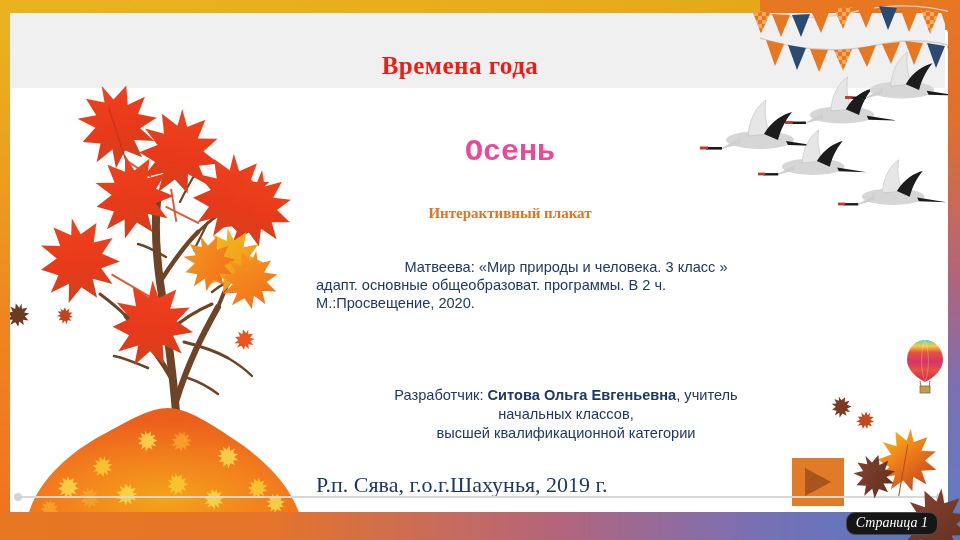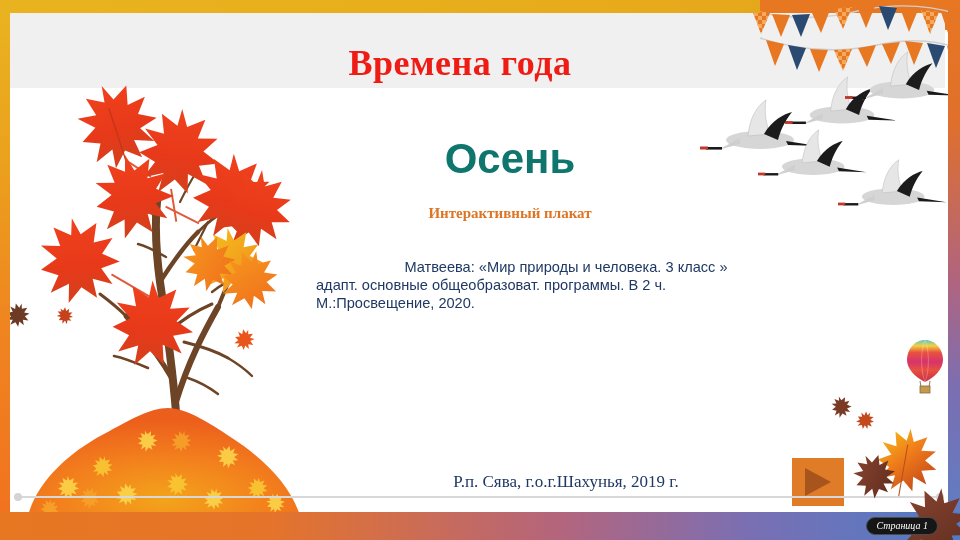--- a/index.html
+++ b/index.html
@@ -65,38 +65,38 @@
     position: absolute; bottom: 39px;
     width: 8px; height: 8px; border-radius: 50%;
     background: #d4d4d4;
     z-index: 7;
   }
   .slider-dot.left { left: 14px; }
   .slider-dot.right { right: 16px; }
 
   
   .slide-title {
-    position: absolute; left: 0; top: 42px;
+    position: absolute; left: 0; top: 52px;
     width: 920px;
     text-align: center;
     font-family: "Liberation Serif", serif;
     font-weight: bold;
-    font-size: 36px;
+    font-size: 25px;
     color: #ee1c15;
     letter-spacing: 0.5px;
     z-index: 7;
   }
   .season-title {
     position: absolute; left: 300px; top: 135px;
     width: 420px;
     text-align: center;
-    font-family: Liberation Sans, sans-serif;
+    font-family: Liberation Mono, monospace;
     font-weight: bold;
-    font-size: 42px;
-    color: #0f766e;
+    font-size: 30px;
+    color: #ec4899;
     z-index: 7;
   }
   .subtitle {
     position: absolute; left: 300px; top: 205px;
     width: 420px;
     text-align: center;
     font-family: "Liberation Serif", serif;
     font-weight: bold;
     font-size: 15px;
     color: #dd7524;
@@ -121,24 +121,24 @@
     color: #1f3864;
     font-family: "Liberation Sans", sans-serif;
     font-size: 14.6px;
     line-height: 19px;
     z-index: 7;
   }
   .dev-block .bold { font-weight: bold; }
   .place-line {
     position: absolute; left: 316px; top: 472px;
     width: 500px;
-    text-align: center;
+    text-align: left;
     color: #1f3864;
     font-family: "Liberation Serif", serif;
-    font-size: 17px;
+    font-size: 22px;
     z-index: 7;
   }
 
   
   .play-button {
     position: absolute; left: 792px; top: 458px;
     width: 52px; height: 48px;
     background: #e07b27;
     z-index: 7;
     cursor: pointer;
@@ -154,21 +154,21 @@
   
   .page-badge {
     position: absolute; right: 22px; bottom: 5px;
     padding: 2px 9px 3px 9px;
     background: #161616;
     border-radius: 9px;
     border: 1px solid #4a4a4a;
     color: #ffffff;
     font-family: "Liberation Serif", serif;
     font-style: italic;
-    font-size: 10px;
+    font-size: 14px;
     white-space: nowrap;
     z-index: 12;
   }
 
   
   .bunting { position: absolute; z-index: 5; pointer-events: none; }
 
   
   .art { position: absolute; z-index: 4; pointer-events: none; }
   .art-front { position: absolute; z-index: 10; pointer-events: none; }
@@ -478,20 +478,28 @@
 
   <div class="body-block">
     <div class="line book-line">
       <span>Матвеева:</span>
       <span class="bold">«Мир природы и человека. 3 класс »</span>
     </div>
     <div class="line">адапт. основные общеобразоват. программы. В 2 ч.</div>
     <div class="line">М.:Просвещение, 2020.</div>
   </div>
 
+  <div class="dev-block">
+    <div>
+      <span>Разработчик:</span>
+      <span class="bold">Ситова Ольга Евгеньевна</span><span>, учитель</span>
+    </div>
+    <div>начальных классов,</div>
+    <div>высшей квалификационной категории</div>
+  </div>
 
   <div class="place-line">Р.п. Сява, г.о.г.Шахунья, 2019 г.</div>
 
   <div class="play-button">
     <div class="tri"></div>
   </div>
 
   <div class="slider-track"></div>
   <div class="slider-dot left"></div>
   <div class="slider-dot right"></div>

